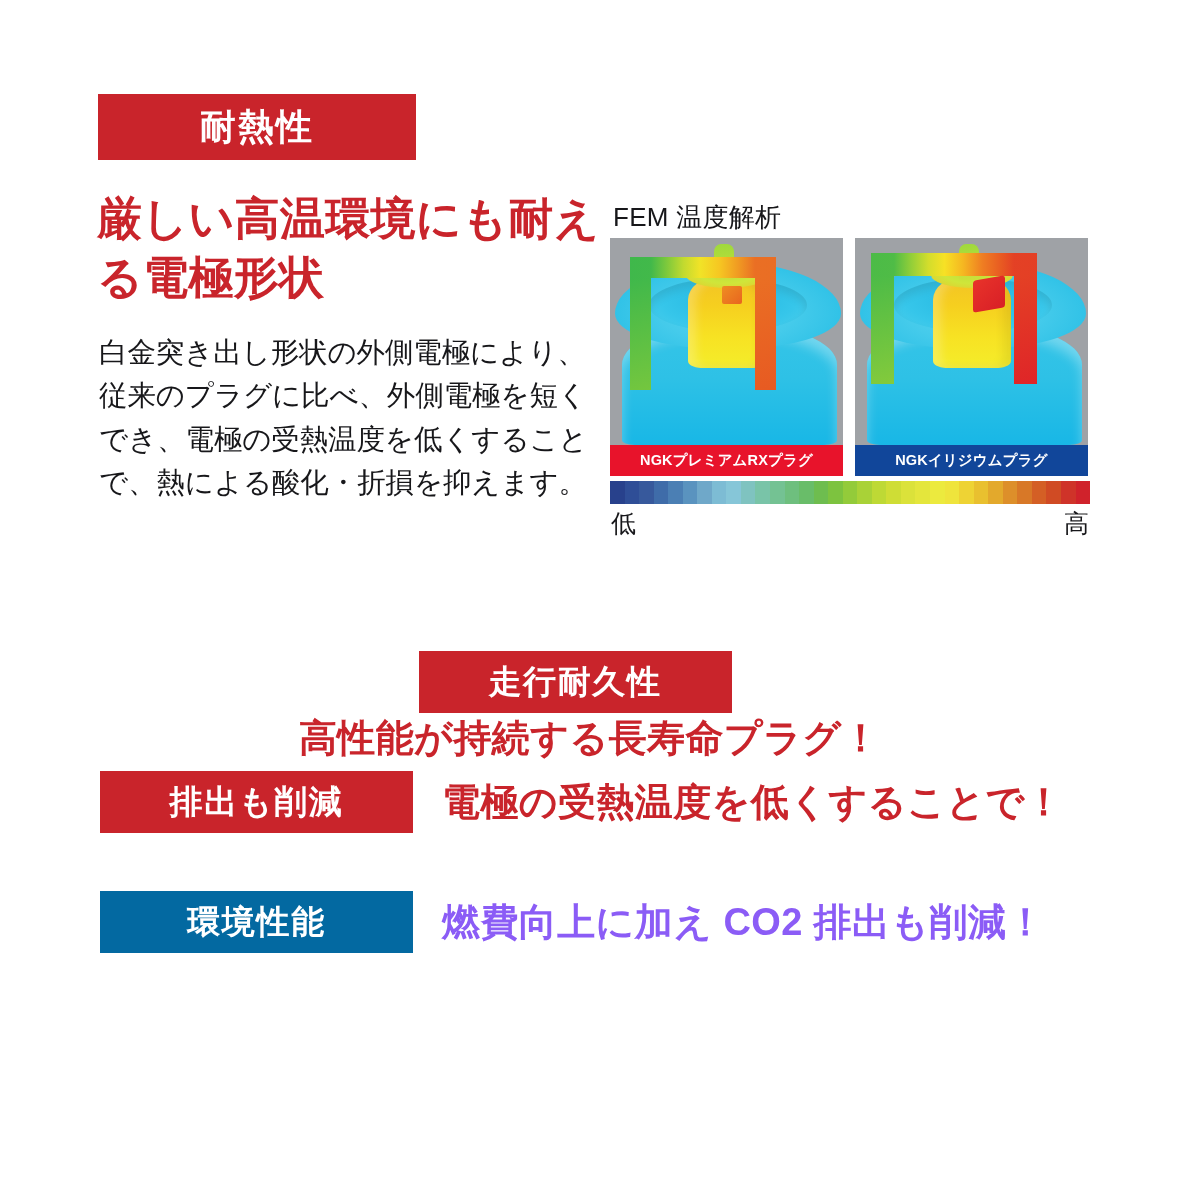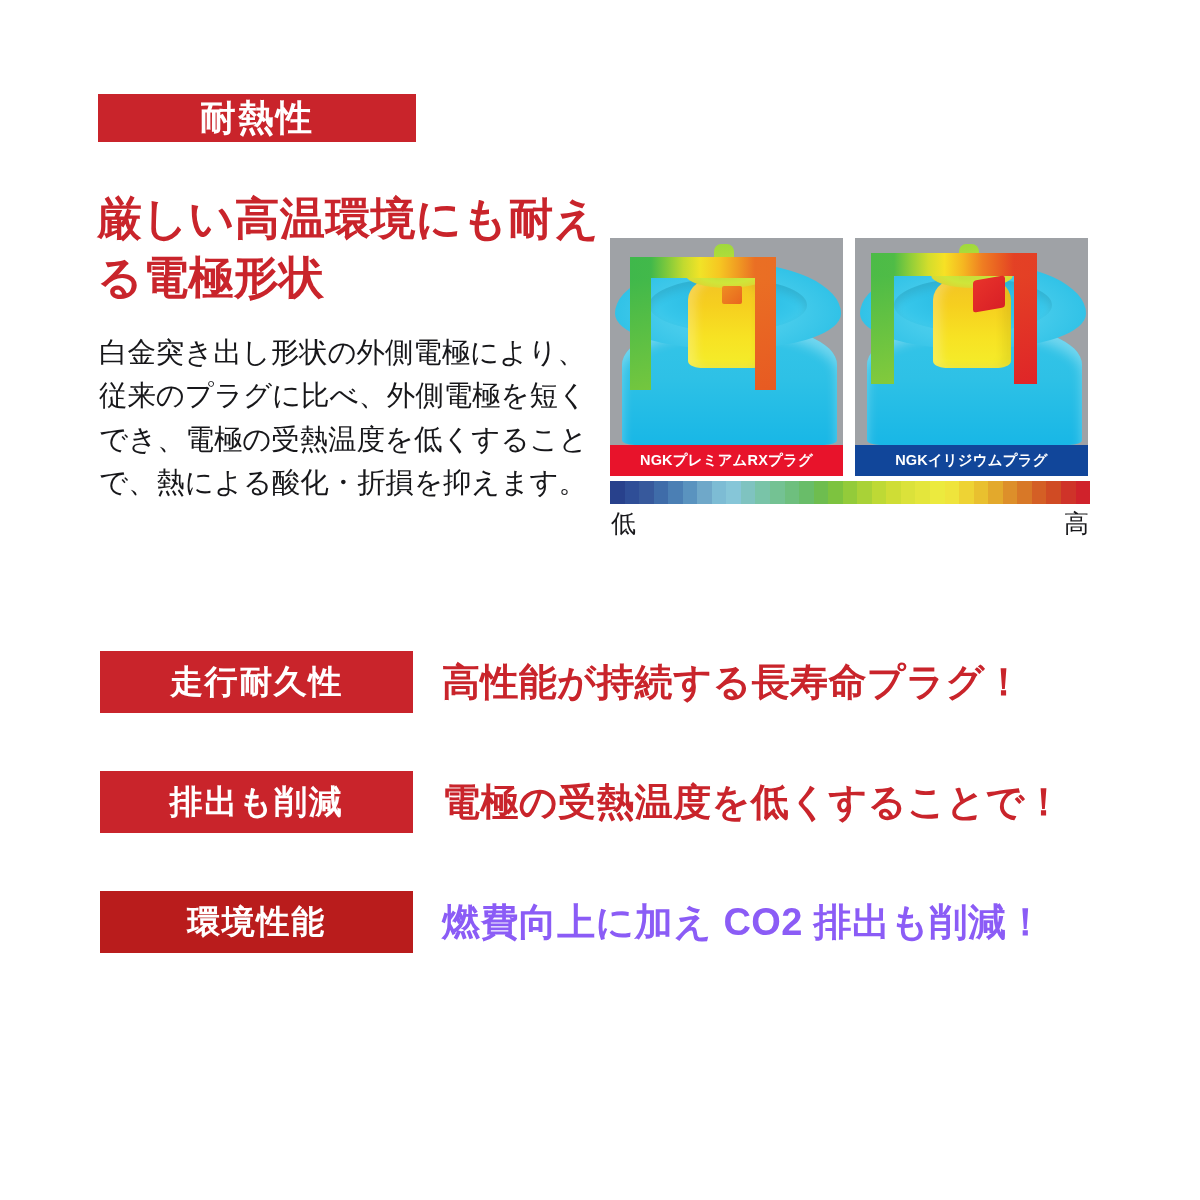--- a/index.html
+++ b/index.html
@@ -24,21 +24,21 @@
     display: flex;
     align-items: center;
     justify-content: center;
     font-weight: 700;
     letter-spacing: 0.06em;
   }
   #badge-heat {
     left: 98px;
     top: 94px;
     width: 318px;
-    height: 48px;
+    height: 66px;
     font-size: 36px;
   }
 
   #lede {
     position: absolute;
     left: 97px;
     top: 189px;
     width: 520px;
     color: #c9242b;
     font-size: 45px;
@@ -244,21 +244,21 @@
 
   
   .feature-row {
     position: absolute;
     left: 100px;
     width: 950px;
     height: 62px;
     display: flex;
     align-items: center;
   }
-  #row-0 { top: 651px; }
+  #row-0 { top: 651px; flex-direction: column; }
   #row-1 { top: 771px; }
   #row-2 { top: 891px; }
 
   .feature-badge {
     width: 313px;
     height: 62px;
     background: #c9242b;
     color: #ffffff;
     display: flex;
     align-items: center;
@@ -283,20 +283,21 @@
 <div id="badge-heat" class="section-badge" style="background: rgb(201, 36, 43);">
   <span>耐熱性</span>
 </div>
 
 <div id="lede" style="color: rgb(201, 36, 43);">厳しい高温環境にも耐える電極形状</div>
 
 <div id="body-copy">白金突き出し形状の外側電極により、従来のプラグに比べ、外側電極を短くでき、電極の受熱温度を低くすることで、熱による酸化・折損を抑えます。</div>
 
 <div id="fem-figure">
 
+  <div id="fem-title">FEM 温度解析</div>
 
   <div id="fem-panels">
 
     <div class="fem-panel">
       <div class="plug-outer"></div>
       <div class="plug-rim"></div>
       <div class="insulator"></div>
       <div class="insulator-top"></div>
       <div class="center-pin"></div>
       <div class="electrode elec-rx"></div>
@@ -367,17 +368,17 @@
 </div>
 
 <div id="row-1" class="feature-row">
   <div class="feature-badge" style="background: rgb(201, 36, 43);">
     <span>排出も削減</span>
   </div>
   <div class="feature-text" style="color: rgb(201, 36, 43);">電極の受熱温度を低くすることで！</div>
 </div>
 
 <div id="row-2" class="feature-row">
-  <div class="feature-badge" style="background: #b91c1c;">
+  <div class="feature-badge" style="background: #0369a1;">
     <span>環境性能</span>
   </div>
   <div class="feature-text" style="color: #8b5cf6;">燃費向上に加え CO2 排出も削減！</div>
 </div>
 
 </body></html>

